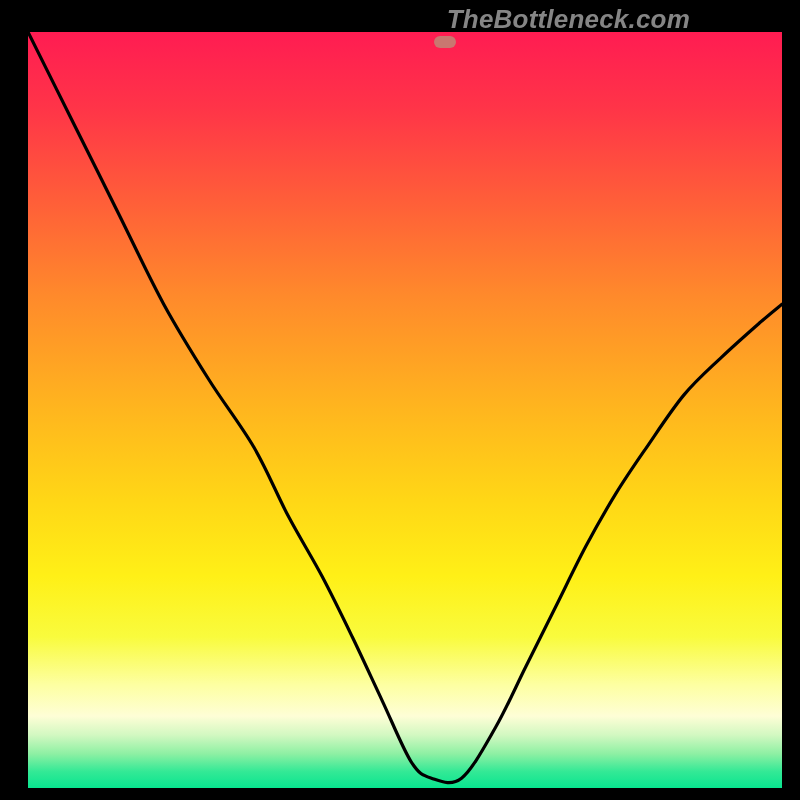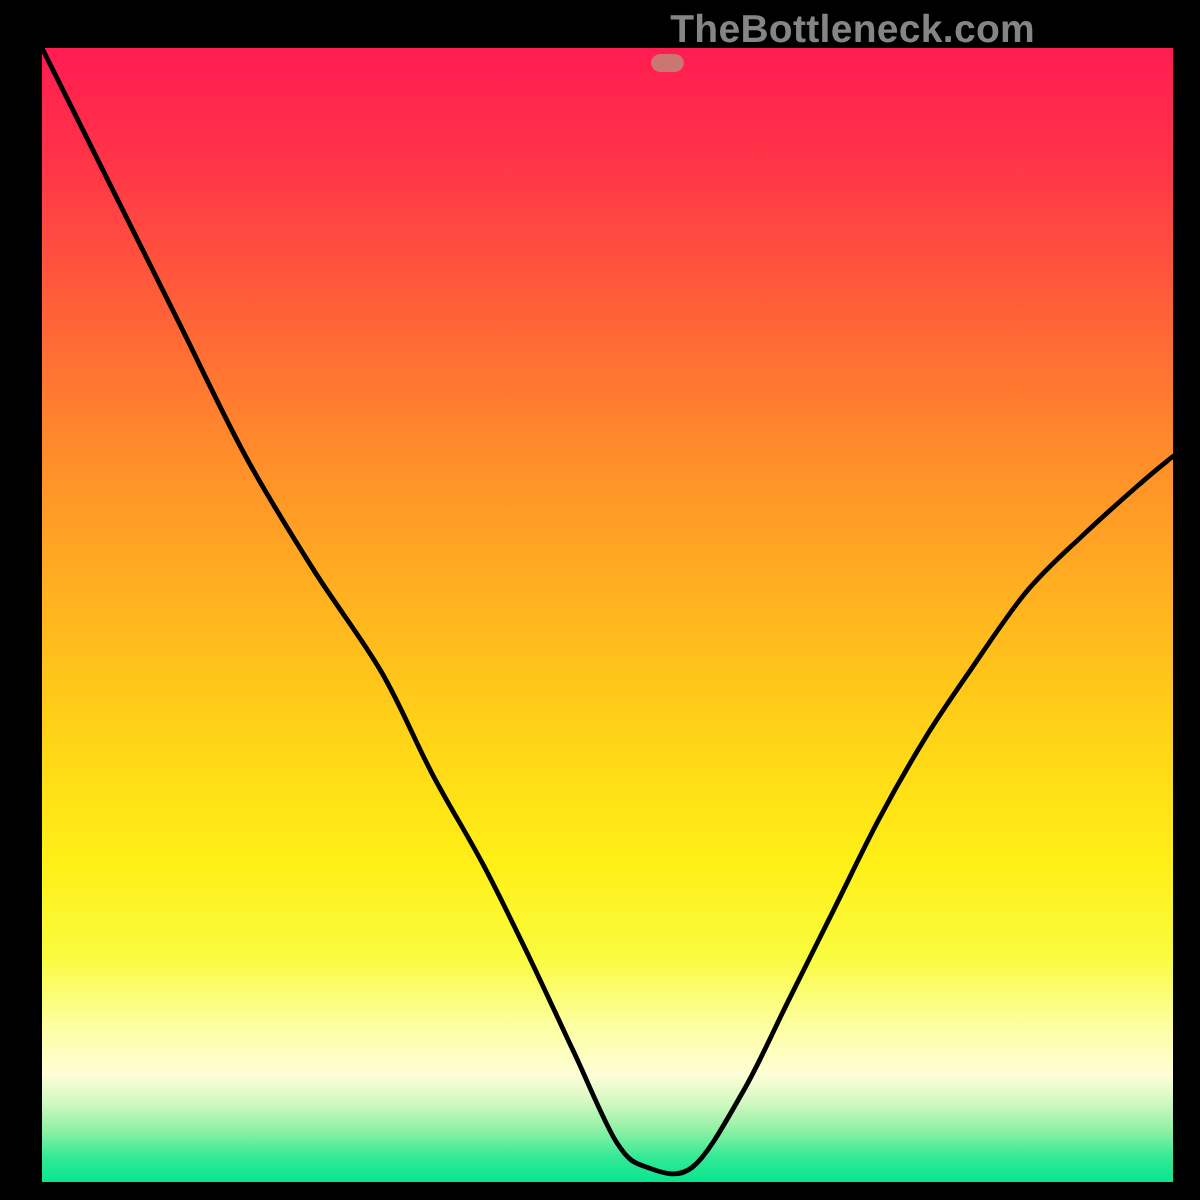--- a/index.html
+++ b/index.html
@@ -7,20 +7,21 @@
     padding: 0;
     width: 800px;
     height: 800px;
     background: #000;
     overflow: hidden;
   }
   .stage {
     position: relative;
     width: 700px;
     height: 800px;
+    font-style: italic;
   }
   .watermark {
     position: absolute;
     top: 4px;
     right: 10px;
     font-family: Arial, Helvetica, sans-serif;
     font-size: 26px;
     font-weight: 600;
     color: #858585;
     letter-spacing: 0.2px;

